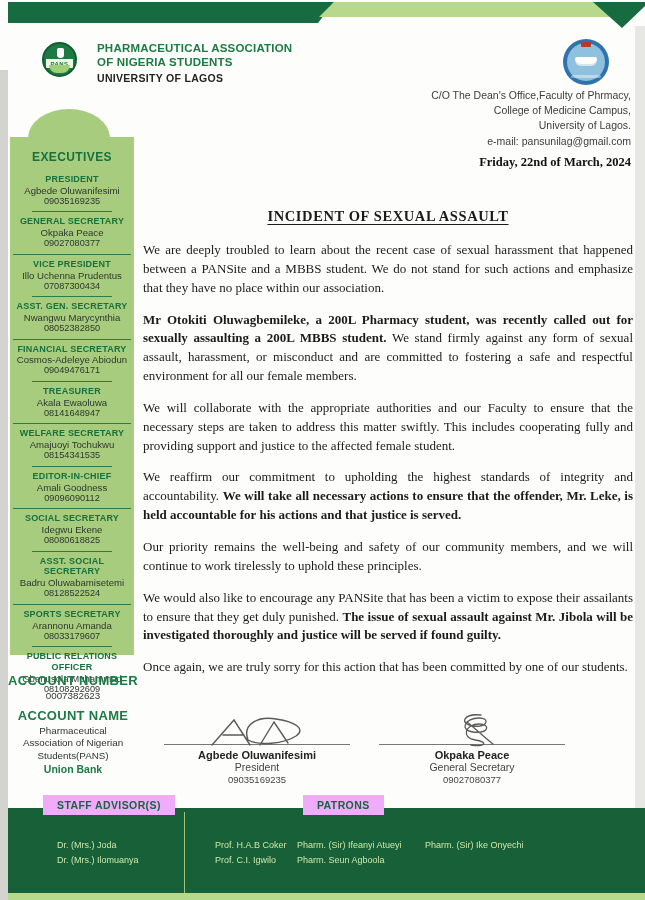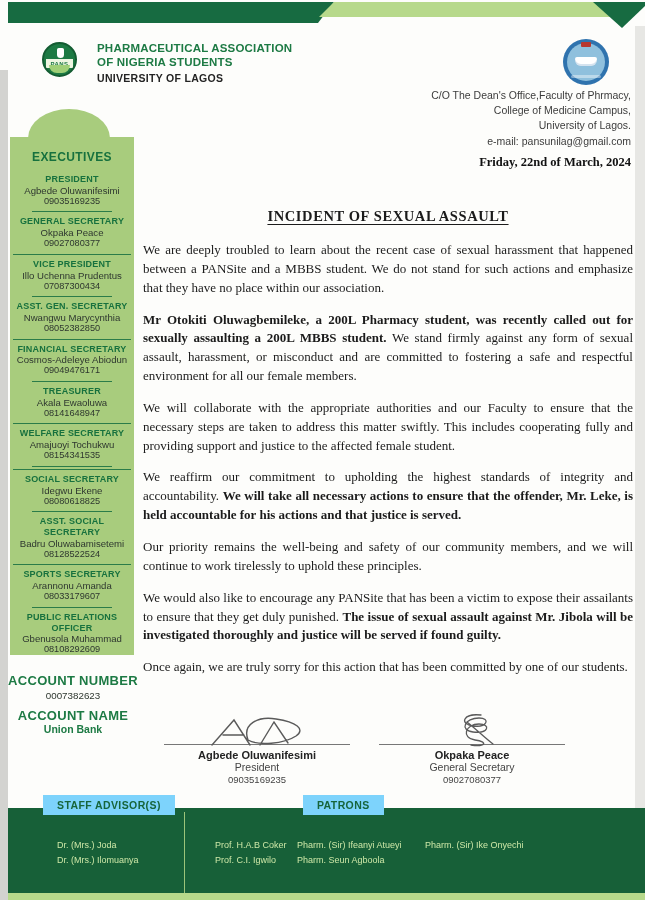--- a/index.html
+++ b/index.html
@@ -69,21 +69,21 @@
   .signature-block.left { left:164px; }
   .signature-block.right { left:379px; }
   .sig-scribble { height:36px; display:flex; align-items:flex-end; justify-content:center; }
   .sig-line { border-bottom:1px solid #777; margin-top:-4px; }
   .sig-name { font-size:11px; font-weight:bold; color:#232323; margin-top:4px; }
   .sig-role { font-size:10.5px; color:#444; line-height:1.25; }
   .sig-phone { font-size:9.5px; color:#444; }
 
   
   .footer-band { position:absolute; left:8px; right:0; top:808px; height:85px; background:#176038; }
-  .footer-badge { position:absolute; top:795px; background:#7dd3fc; color:#17653b; font-weight:bold;
+  .footer-badge { position:absolute; top:795px; background:#f0abfc; color:#17653b; font-weight:bold;
                   font-size:10.5px; letter-spacing:.4px; padding:4px 14px; }
   .footer-badge.staff { left:43px; }
   .footer-badge.patrons { left:303px; }
   .footer-divider { position:absolute; left:184px; top:812px; width:1px; height:81px; background:#9cc47a; }
   .advisor-names { position:absolute; left:57px; top:838px; }
   .footer-name { font-size:9px; color:#cde7a7; line-height:1.7; white-space:nowrap; }
   .patron-columns { position:absolute; left:215px; top:838px; display:flex; }
   .patron-col { margin-right:0; }
   .patron-col:nth-child(1) { width:82px; }
   .patron-col:nth-child(2) { width:128px; }
@@ -170,20 +170,25 @@
           <div class="exec-name">Akala Ewaoluwa</div>
           <div class="exec-phone">08141648947</div>
         </div>
         <div class="exec-divider full"></div>
         <div class="exec-entry">
           <div class="exec-role">WELFARE SECRETARY</div>
           <div class="exec-name">Amajuoyi Tochukwu</div>
           <div class="exec-phone">08154341535</div>
         </div>
         <div class="exec-divider short"></div>
+        <div class="exec-entry">
+          <div class="exec-role">EDITOR-IN-CHIEF</div>
+          <div class="exec-name">Amali Goodness</div>
+          <div class="exec-phone">09096090112</div>
+        </div>
         <div class="exec-divider full"></div>
         <div class="exec-entry">
           <div class="exec-role">SOCIAL SECRETARY</div>
           <div class="exec-name">Idegwu Ekene</div>
           <div class="exec-phone">08080618825</div>
         </div>
         <div class="exec-divider short"></div>
         <div class="exec-entry">
           <div class="exec-role">ASST. SOCIAL SECRETARY</div>
           <div class="exec-name">Badru Oluwabamisetemi</div>
@@ -201,20 +206,25 @@
           <div class="exec-name">Gbenusola Muhammad</div>
           <div class="exec-phone">08108292609</div>
         </div>
       </div>
   </div>
 
   <div class="account-block">
     <div class="acct-label">ACCOUNT NUMBER</div>
     <div class="acct-value">0007382623</div>
     <div class="acct-label">ACCOUNT NAME</div>
+    <div class="acct-value">
+      <div>Pharmaceutical</div>
+      <div>Association of Nigerian</div>
+      <div>Students(PANS)</div>
+    </div>
     <div class="acct-bank">Union Bank</div>
   </div>
 
   <div class="letter">
     <div class="letter-title">INCIDENT OF SEXUAL ASSAULT</div>
     <div id="letter-paragraphs">
         <p class="letter-paragraph"><span>We are deeply troubled to learn about the recent case of sexual harassment that happened between a PANSite and a MBBS student. We do not stand for such actions and emphasize that they have no place within our association.</span></p>
         <p class="letter-paragraph"><b>Mr Otokiti Oluwagbemileke, a 200L Pharmacy student, was recently called out for sexually assaulting a 200L MBBS student.</b><span> We stand firmly against any form of sexual assault, harassment, or misconduct and are committed to fostering a safe and respectful environment for all our female members.</span></p>
         <p class="letter-paragraph"><span>We will collaborate with the appropriate authorities and our Faculty to ensure that the necessary steps are taken to address this matter swiftly. This includes cooperating fully and providing support and justice to the affected female student.</span></p>
         <p class="letter-paragraph"><span>We reaffirm our commitment to upholding the highest standards of integrity and accountability. </span><b>We will take all necessary actions to ensure that the offender, Mr. Leke, is held accountable for his actions and that justice is served.</b></p>

